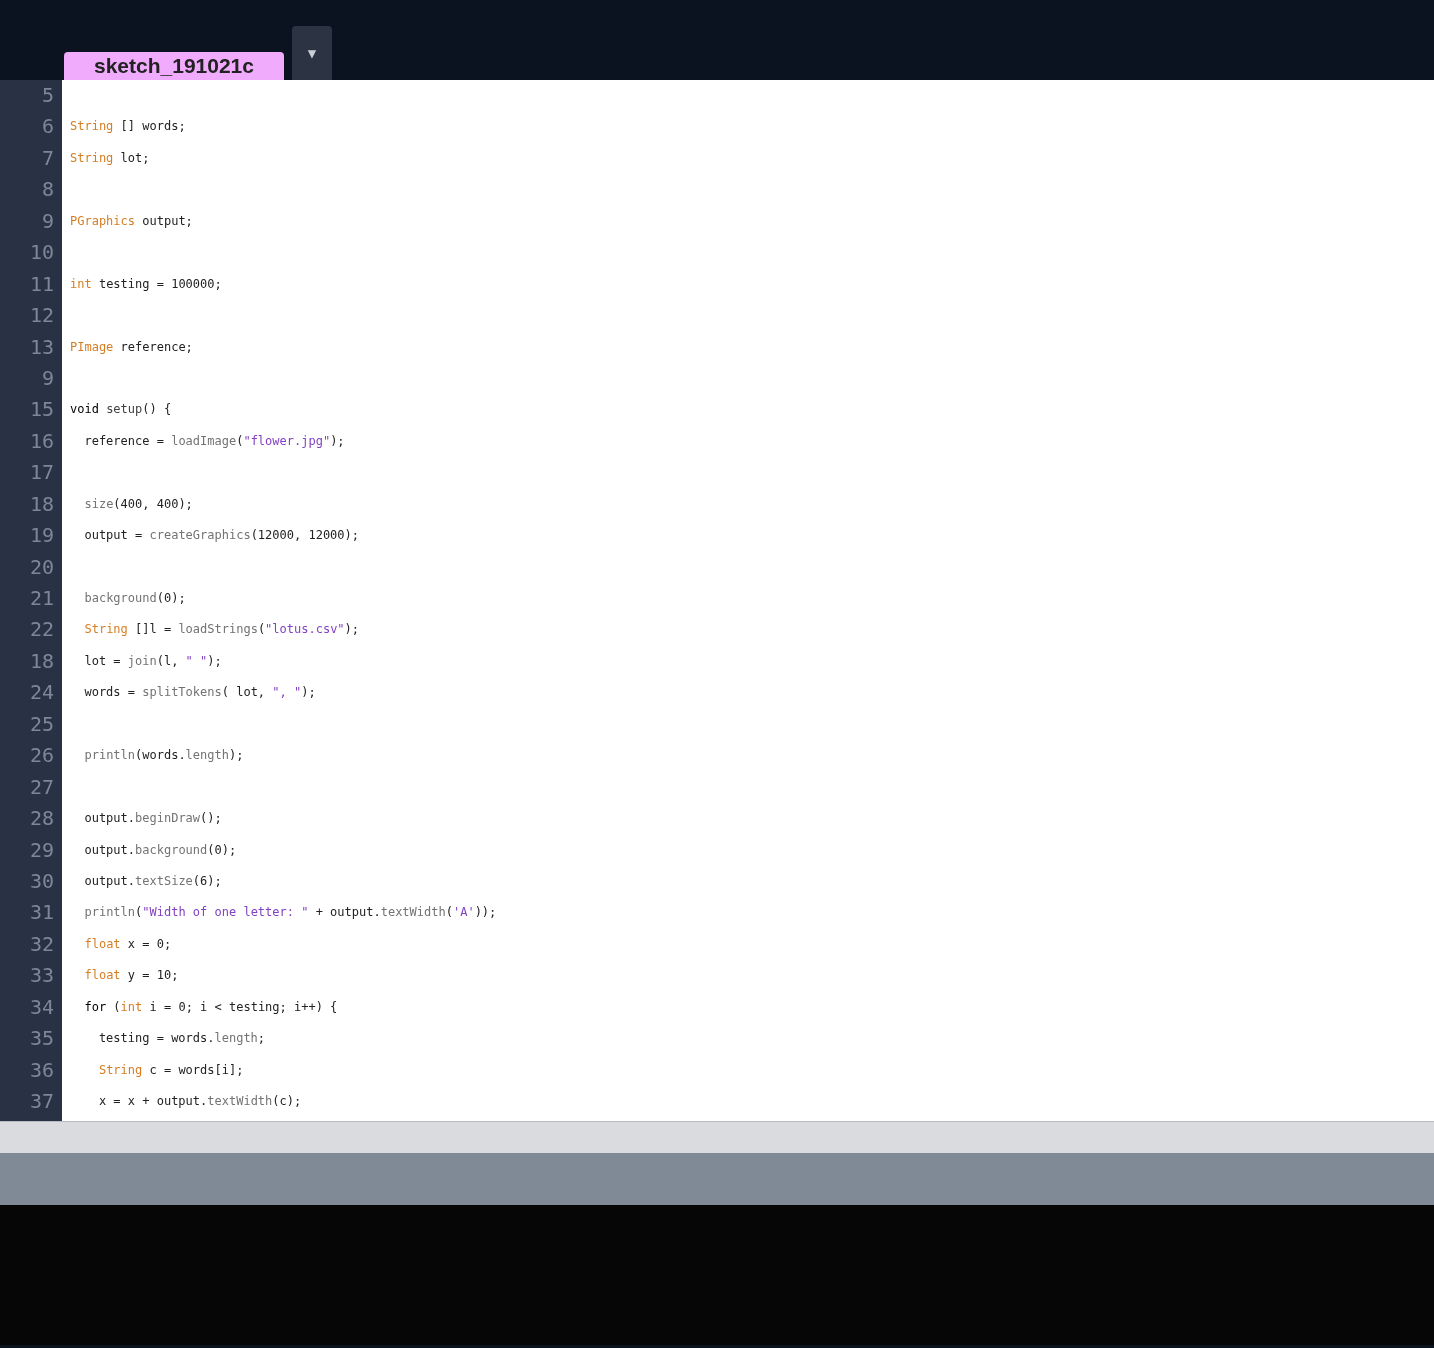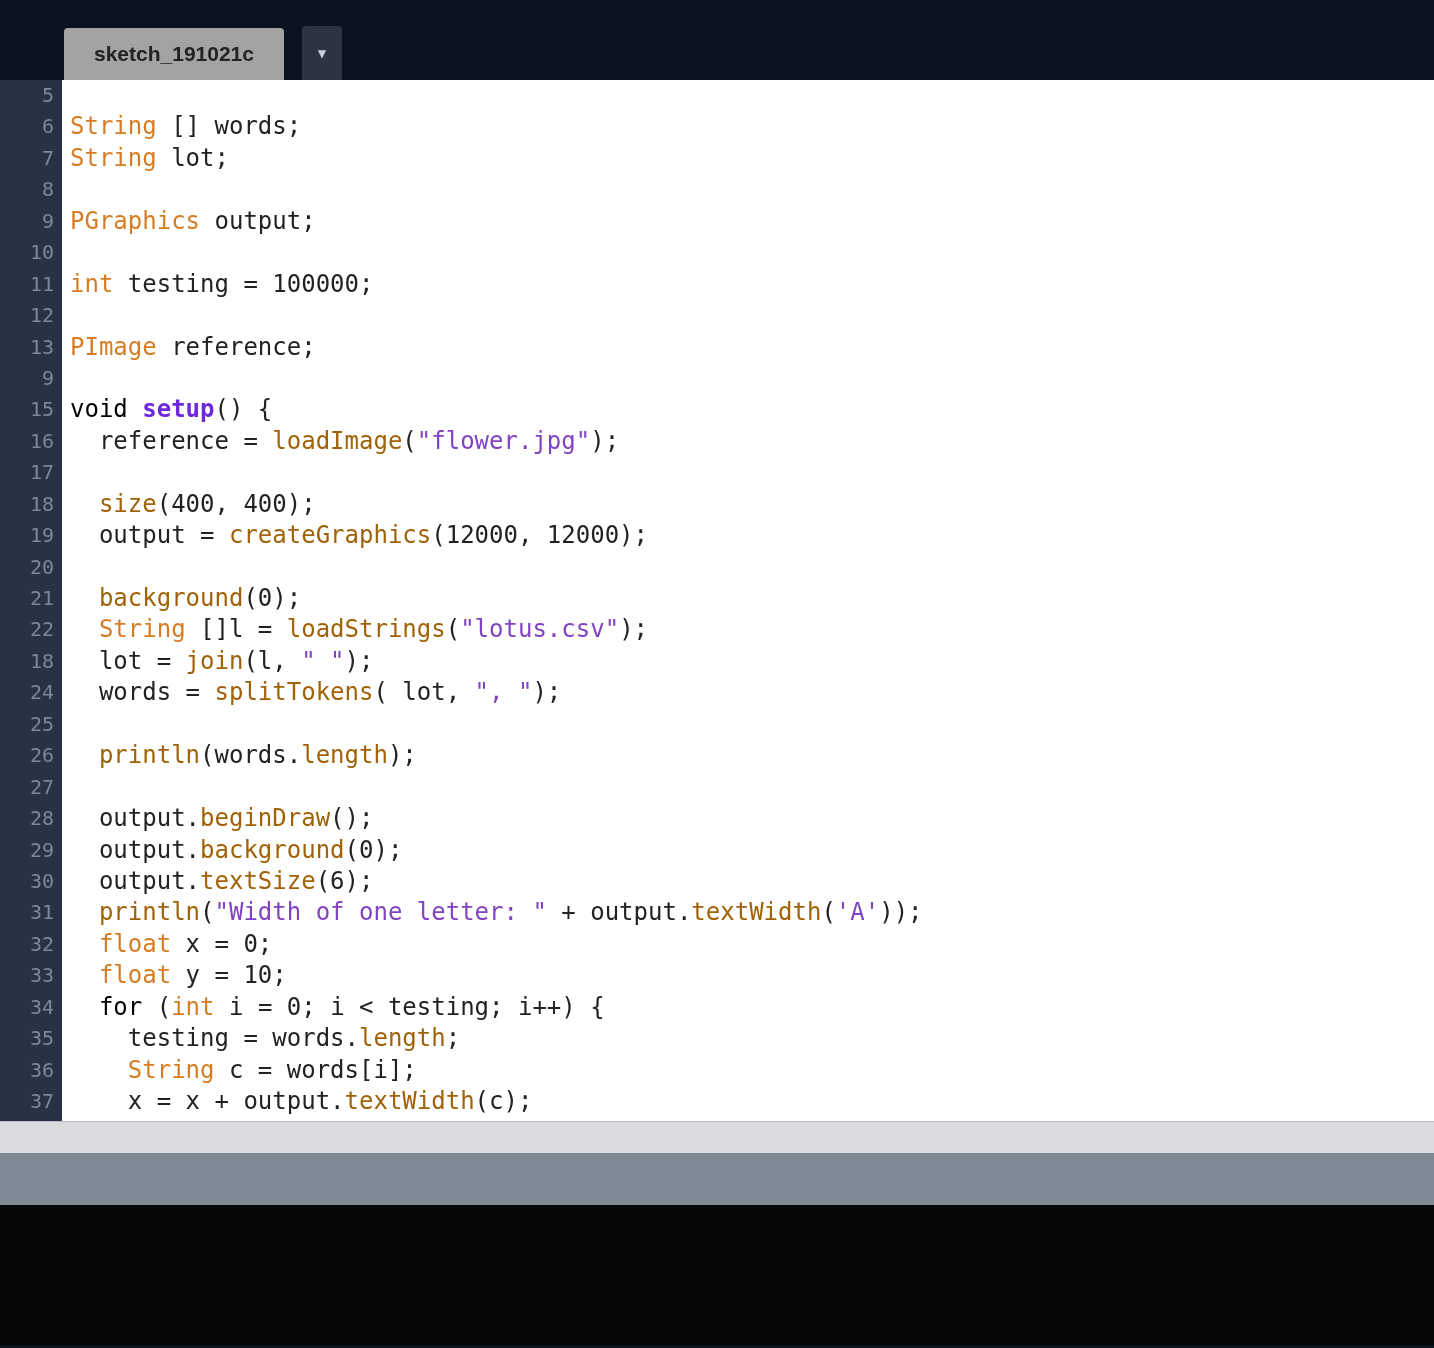--- a/index.html
+++ b/index.html
@@ -14,28 +14,28 @@
   height: 26px;
   background: #0c1320;
 }
 .tab-row {
   background: #0c1320;
   display: flex;
   align-items: flex-end;
   padding-left: 64px;
 }
 .tab {
-  background: #a3a3a3;
+  background: #f0abfc;
   color: #222;
   font-family: -apple-system, BlinkMacSystemFont, "Segoe UI", Arial, sans-serif;
   font-weight: 700;
   font-size: 21px;
-  padding: 14px 30px;
+  padding: 2px 30px;
   border-radius: 4px 4px 0 0;
-  margin-right: 18px;
+  margin-right: 8px;
 }
 .tab-dropdown {
   width: 40px;
   height: 54px;
   background: #2c3443;
   color: #c9cfd8;
   display: flex;
   align-items: center;
   justify-content: center;
   font-size: 14px;
@@ -54,32 +54,32 @@
   text-align: right;
   padding-right: 8px;
   width: 62px;
   user-select: none;
   font-variant-numeric: tabular-nums;
 }
 .gutter div { height: 31.45px; }
 .code {
   flex: 1;
   background: #fff;
-  font-size: 24px;
+  font-size: 12px;
   line-height: 31.45px;
   padding-left: 8px;
   white-space: pre;
   overflow: hidden;
   font-variant-numeric: tabular-nums;
 }
 .code .line { height: 31.45px; }
 .t-type    { color: #d67d23; }
 .t-keyword { color: #000000; }
-.t-func    { color: #a16207; }
-.t-funcdef { color: #6d28d9; font-weight: 700; }
+.t-func    { color: #737373; }
+.t-funcdef { color: #404040; font-weight: 400; }
 .t-str     { color: #8242c2; }
 .t-plain   { color: #222; }
 .footer-gap {
   height: 32px;
   background: #d9dbdf;
   border-top: 1px solid #b8babf;
 }
 .footer-gray {
   height: 52px;
   background: #808a97;

